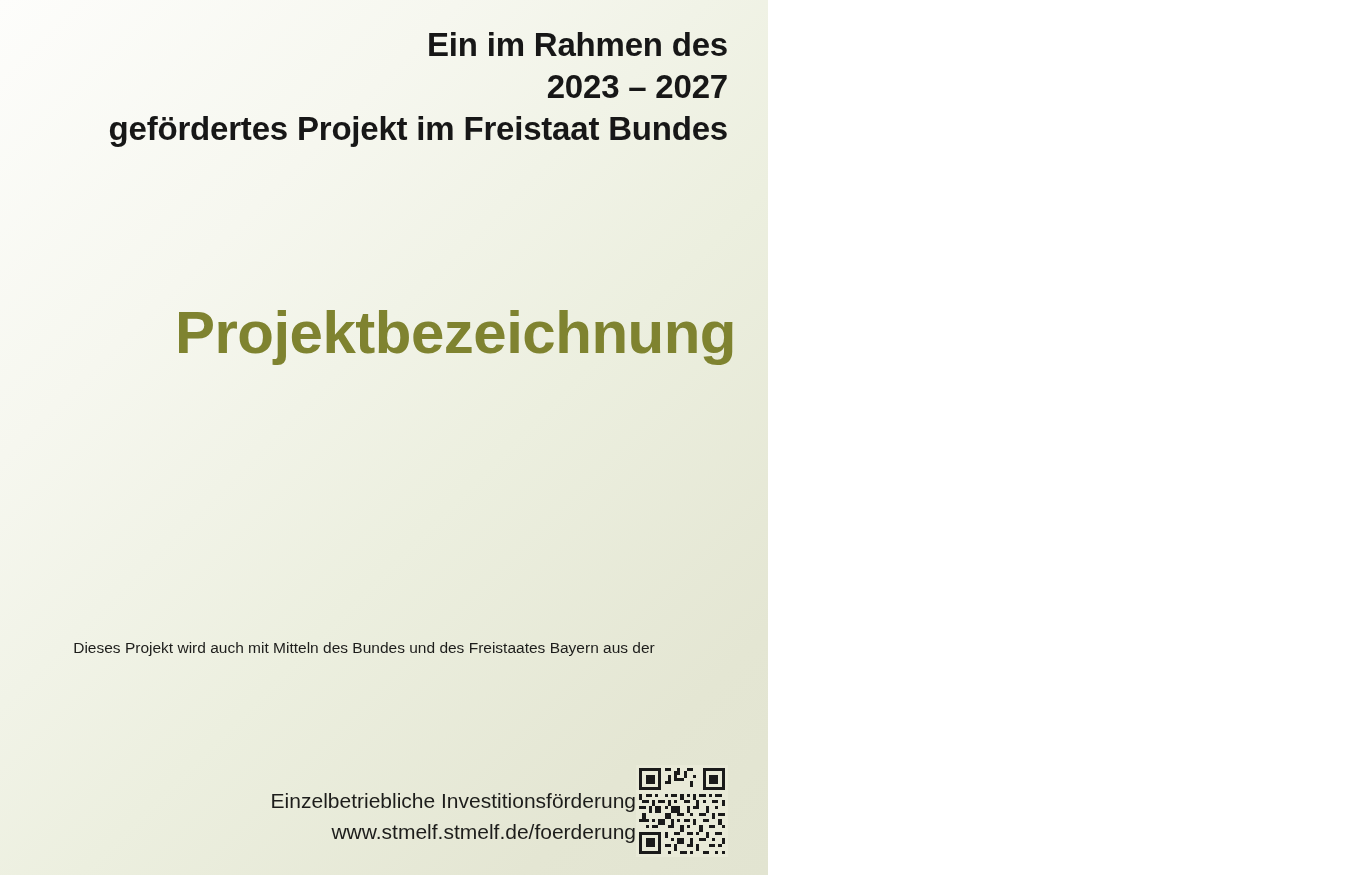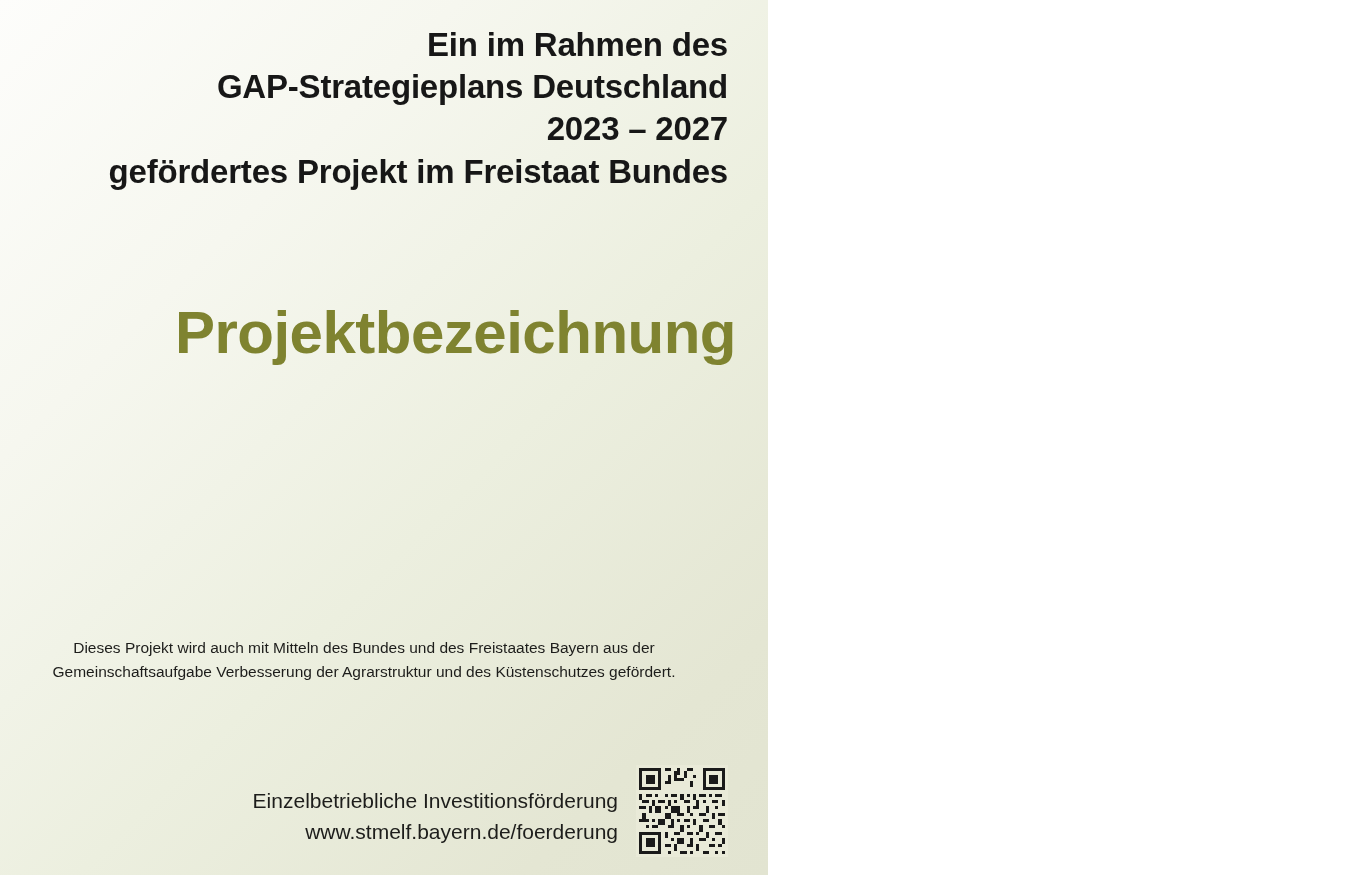--- a/index.html
+++ b/index.html
@@ -49,21 +49,21 @@
     text-align:center;
     color:#1d1d1b;
     font-size:15.5px;
     line-height:1.55;
   }
   .note .ln{display:block;}
 
   .footer-block{
     position:absolute;
     left:0; right:40px; bottom:18px;
-    display:flex;align-items:flex-end;justify-content:flex-end;gap:18px;
+    display:flex;align-items:flex-end;justify-content:flex-end;gap:0;
   }
   .footer-text{
     text-align:right;
     color:#1d1d1b;
     font-size:21px;
     line-height:1.45;
     padding-bottom:10px;
   }
   .footer-text .ln{display:block;white-space:nowrap;}
 
@@ -83,36 +83,34 @@
 </style>
 </head>
 <body>
 
 <div class="poster">
 
   <div class="left">
 
     <div class="headline">
       <span class="ln">Ein im Rahmen des</span>
-      <span class="ln">GAP-Strategieplans Deutschland</span>
       <span class="ln">2023 – 2027</span>
       <span class="ln">gefördertes Projekt im Freistaat Bundes</span>
     </div>
 
     <div class="project-title">Projektbezeichnung</div>
 
     <div class="note">
       <span class="ln">Dieses Projekt wird auch mit Mitteln des Bundes und des Freistaates Bayern aus der</span>
-      <span class="ln">Gemeinschaftsaufgabe Verbesserung der Agrarstruktur und des Küstenschutzes gefördert.</span>
     </div>
 
     <div class="footer-block">
       <div class="footer-text">
         <span class="ln">Einzelbetriebliche Investitionsförderung</span>
-        <span class="ln">www.stmelf.bayern.de/foerderung</span>
+        <span class="ln">www.stmelf.stmelf.de/foerderung</span>
       </div>
       <svg class="qr" viewBox="0 0 29 29" shape-rendering="crispEdges">
         <rect width="29" height="29" fill="#e9ead8"></rect>
         <g fill="#1a1a1a">
 
           <path d="M1 1h7v7h-7z"></path>
             <path d="M2 2h5v5h-5z" fill="#e9ead8"></path>
             <path d="M3 3h3v3h-3z"></path>
 
           <path d="M21 1h7v7h-7z"></path>

